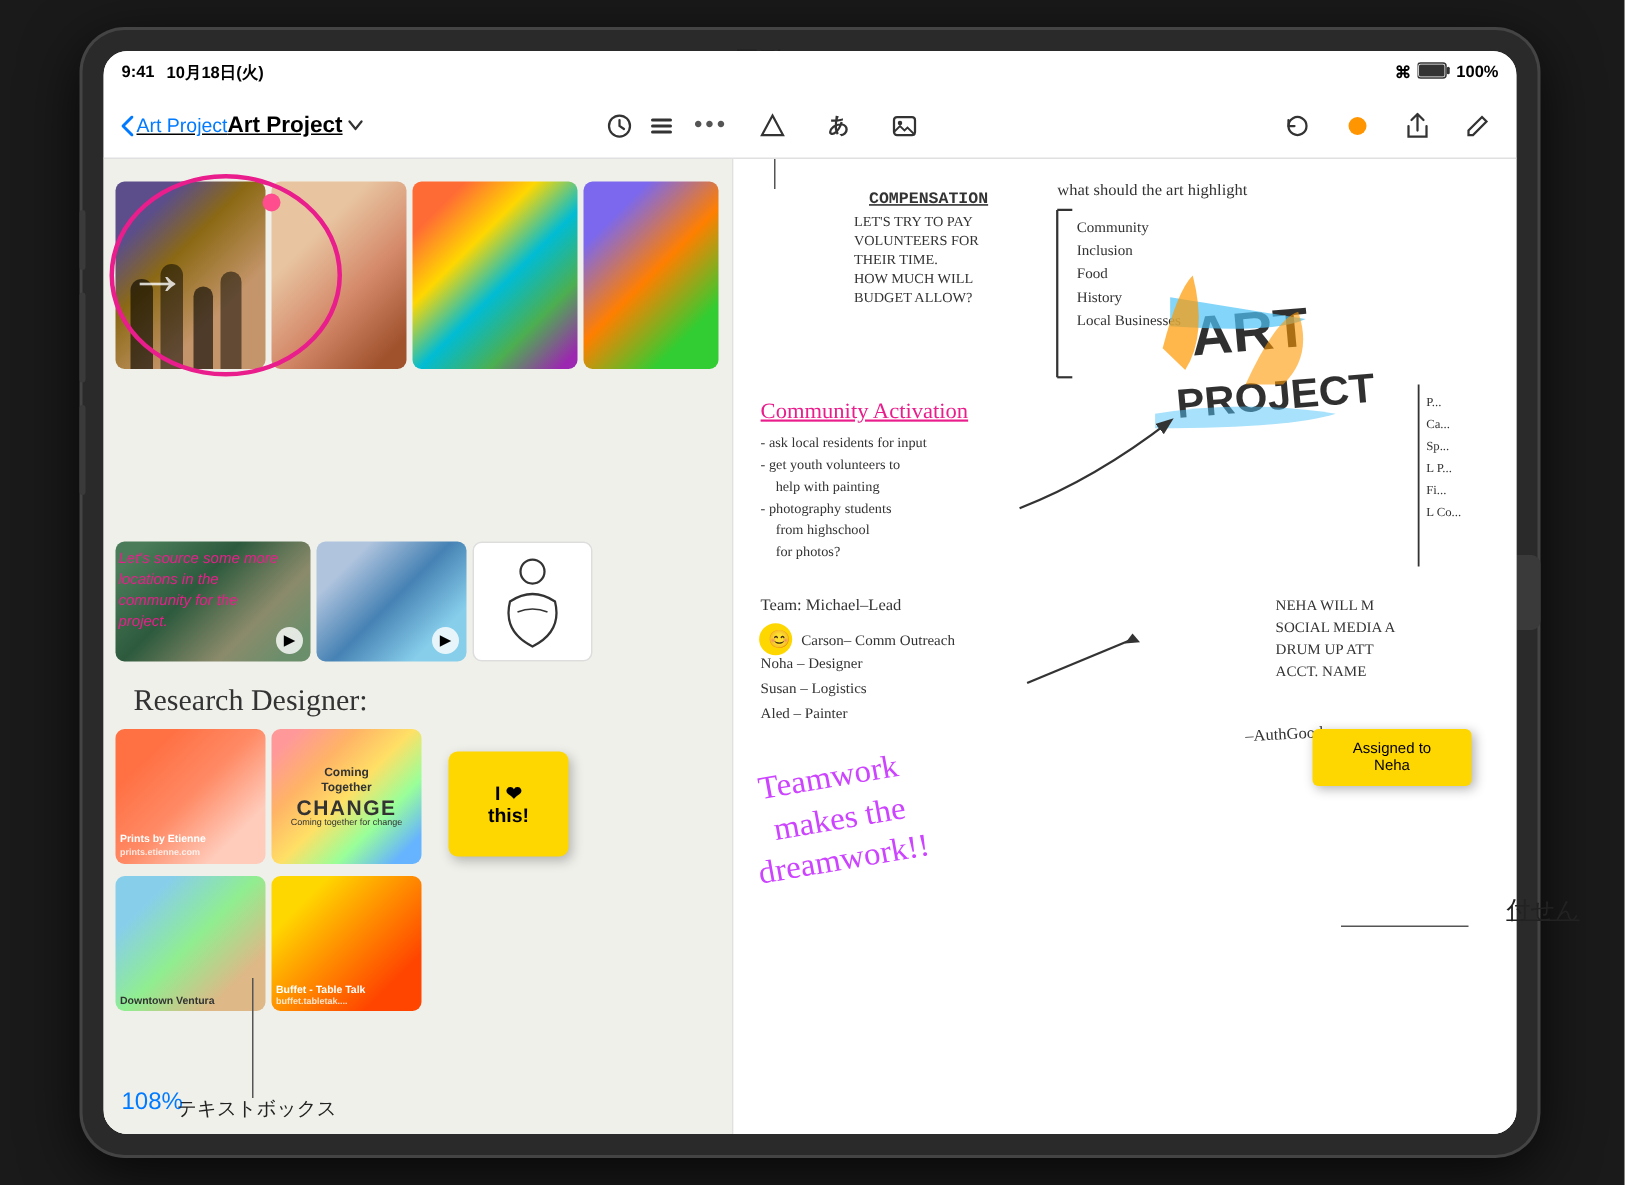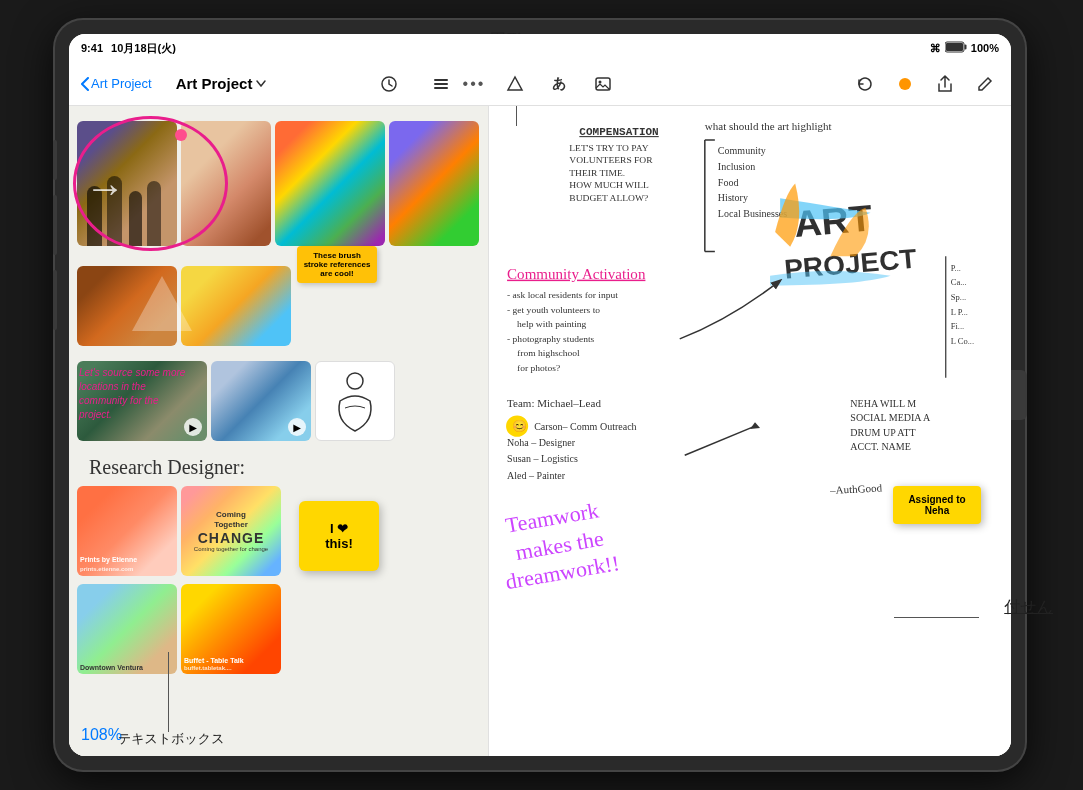--- a/index.html
+++ b/index.html
@@ -107,22 +107,23 @@
       border-bottom: 1px solid #e0e0e0;
       display: flex;
       align-items: center;
       padding: 0 12px;
       gap: 8px;
       z-index: 100;
     }
     .toolbar-left {
       display: flex;
       align-items: center;
-      gap: 24px;
+      gap: 0;
       flex: 1;
+      text-decoration: underline;
     }
     .toolbar-center {
       display: flex;
       align-items: center;
       gap: 16px;
     }
     .toolbar-right {
       display: flex;
       align-items: center;
       gap: 12px;
@@ -336,32 +337,20 @@
           <div style="width:110px;height:125px;background:linear-gradient(135deg,#ff6b35 15%,#ffd700 35%,#00bcd4 55%,#4caf50 75%,#9c27b0 95%);border-radius:6px;">
           </div>
 
           <div style="width:90px;height:125px;background:linear-gradient(135deg,#7B68EE 20%,#ff7f00 50%,#32cd32 80%);border-radius:6px;">
             <div style="position:absolute;top:40px;left:8px;font-size:40px;color:white;opacity:0.8;">→</div>
           </div>
         </div>
 
         <div style="position:absolute;top:10px;left:4px;width:155px;height:135px;border:3px solid #e91e8c;border-radius:50%;pointer-events:none;"></div>
 
-        <div style="position:absolute;top:160px;left:8px;display:flex;gap:4px;">
-
-          <div style="width:100px;height:80px;background:linear-gradient(135deg,#8B4513 20%,#D2691E 50%,#CD853F 80%);border-radius:6px;"></div>
-
-          <div style="width:110px;height:80px;background:linear-gradient(135deg,#f5d742 20%,#f5a623 50%,#4fc3f7 80%);border-radius:6px;">
-            <div style="position:absolute;top:10px;left:55px;border-left:30px solid transparent;border-right:30px solid transparent;border-bottom:55px solid rgba(255,255,255,0.3);"></div>
-          </div>
-
-          <div style="position:absolute;top:-20px;left:220px;background:#ffc107;border-radius:4px;padding:5px;font-size:8px;font-weight:600;width:80px;text-align:center;box-shadow:2px 2px 5px rgba(0,0,0,0.2);">
-            These brush stroke references are cool!
-          </div>
-        </div>
 
         <div style="position:absolute;top:255px;left:8px;display:flex;gap:4px;">
 
           <div style="width:130px;height:80px;background:linear-gradient(135deg,#4a7c59 10%,#2d5a3d 40%,#8B8B6B 70%,#6B8E6B 90%);border-radius:6px;position:relative;">
             <div style="position:absolute;bottom:5px;right:5px;width:18px;height:18px;background:rgba(255,255,255,0.8);border-radius:50%;display:flex;align-items:center;justify-content:center;font-size:10px;">▶</div>
           </div>
 
           <div style="width:100px;height:80px;background:linear-gradient(135deg,#b0c4de 20%,#4682b4 50%,#87ceeb 80%);border-radius:6px;position:relative;">
             <div style="position:absolute;bottom:5px;right:5px;width:18px;height:18px;background:rgba(255,255,255,0.8);border-radius:50%;display:flex;align-items:center;justify-content:center;font-size:10px;">▶</div>
           </div>
@@ -488,21 +477,21 @@
           <text x="460" y="230" font-family="'Brush Script MT', cursive" font-size="8.5" fill="#333">Fi...</text>
           <text x="460" y="245" font-family="'Brush Script MT', cursive" font-size="8.5" fill="#333">L Co...</text>
 
           <defs>
             <marker id="arrow" markerWidth="8" markerHeight="8" refX="6" refY="3" orient="auto">
               <path d="M0,0 L0,6 L8,3 z" fill="#333"></path>
             </marker>
           </defs>
         </svg>
 
-        <div style="position:absolute;top:380px;right:30px;background:#ffd700;border-radius:4px;padding:8px;font-size:10px;font-weight:700;text-align:center;box-shadow:2px 2px 8px rgba(0,0,0,0.3);width:88px;">
+        <div style="position:absolute;top:380px;right:30px;background:#ffd700;border-radius:4px;padding:8px;font-size:10px;font-weight:400;text-align:center;box-shadow:2px 2px 8px rgba(0,0,0,0.3);width:106px;">
           Assigned to<br>Neha
         </div>
 
       </div>
 
     </div>
   </div>
 </div>
 
 <div style="position:absolute;top:30px;left:490px;font-size:16px;font-family:'Hiragino Sans','Yu Gothic',sans-serif;color:#222;">

